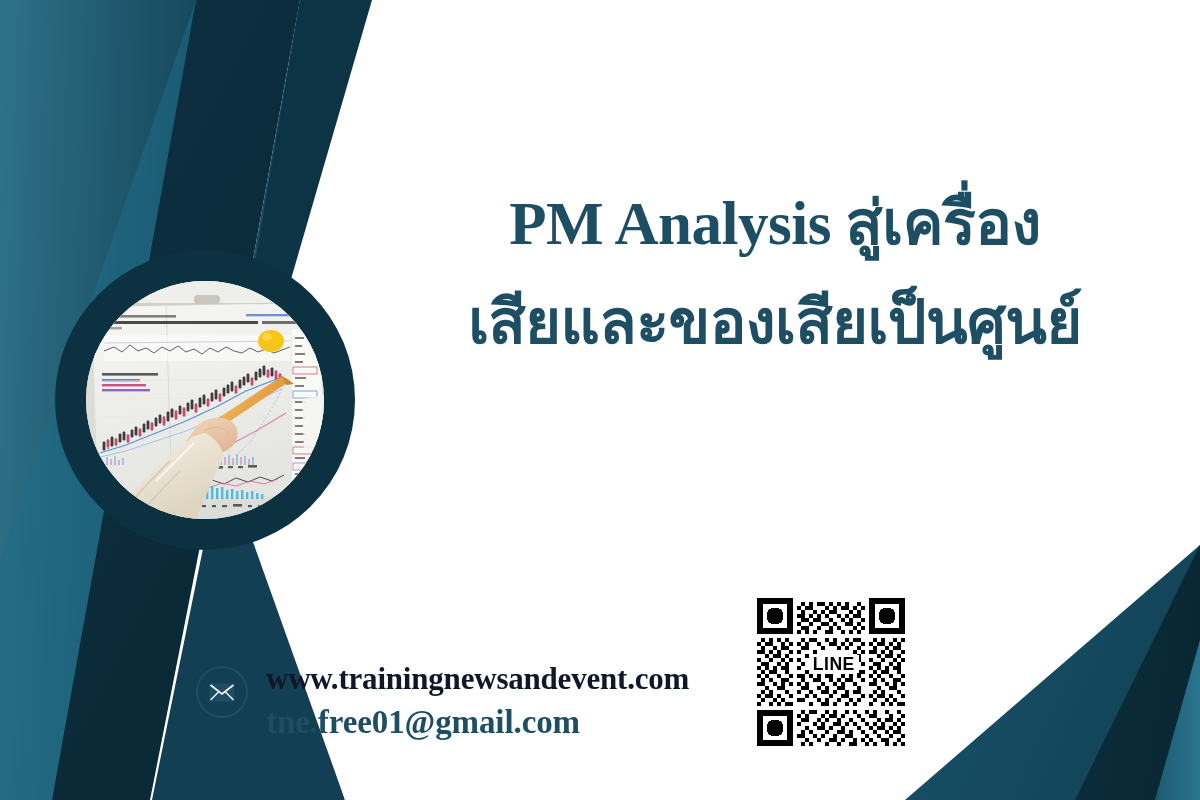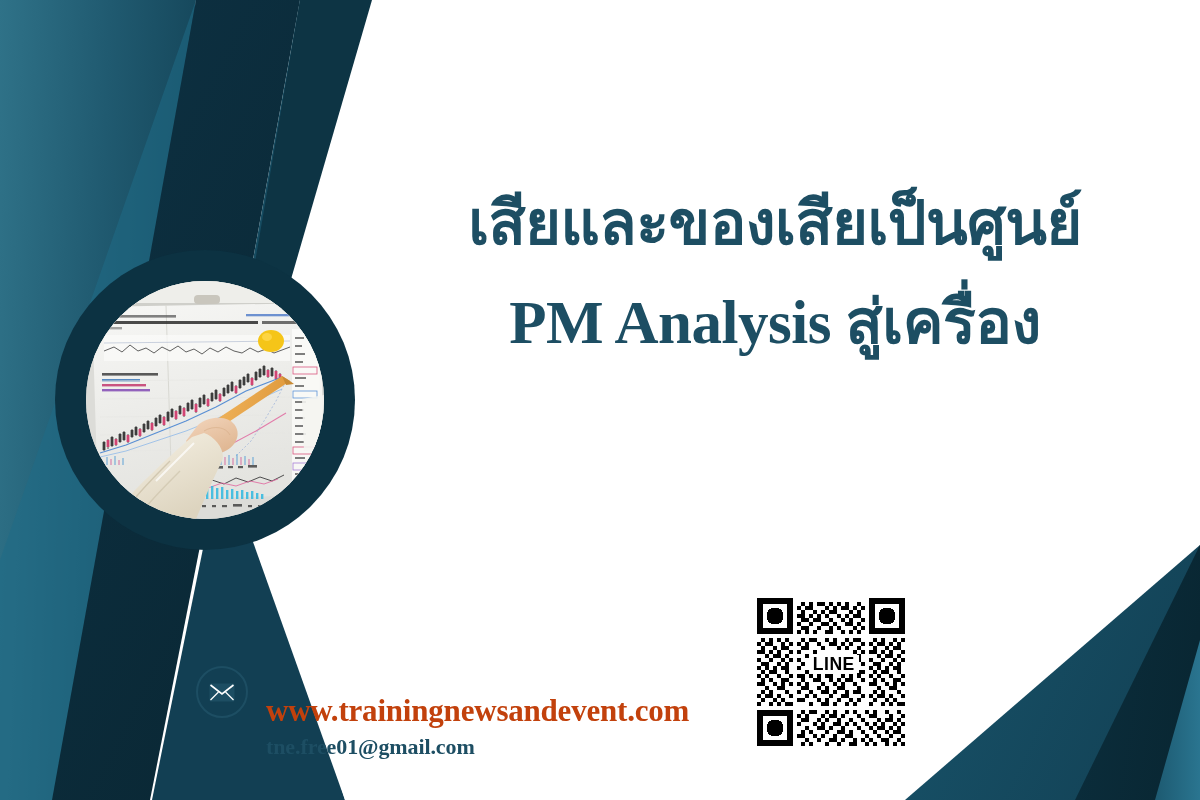--- a/index.html
+++ b/index.html
@@ -94,21 +94,21 @@
     color: #1d4e63;
     font-weight: bold;
     font-size: 31px;
     line-height: 1.22;
     letter-spacing: -0.2px;
     white-space: nowrap;
   }
   .email-text {
     color: #1d4e63;
     font-weight: bold;
-    font-size: 22px;
+    font-size: 33px;
     line-height: 1.5;
     letter-spacing: -0.1px;
     white-space: nowrap;
   }
 
   
   .qr-wrap {
     position: absolute;
     left: 757px;
     top: 598px;
@@ -447,35 +447,35 @@
 
         <ellipse cx="185" cy="60" rx="13" ry="11" fill="#f5c518"></ellipse>
         <ellipse cx="181" cy="56" rx="5" ry="4" fill="#ffd84d" opacity="0.8"></ellipse>
 
         <polygon points="216,118 238,114 238,168 218,170" fill="#f4f4f1" opacity="0.9"></polygon>
       </svg>
     </div>
   </div>
 
   <div class="headline">
+    <span class="line line-1">PM Analysis สู่เครื่อง</span>
     <span class="line line-2">เสียและของเสียเป็นศูนย์</span>
-    <span class="line line-1">PM Analysis สู่เครื่อง</span>
   </div>
 
   <div class="contact">
     <div class="mail-badge">
       <svg width="26" height="19" viewBox="0 0 26 19" xmlns="http://www.w3.org/2000/svg">
         <rect x="0.5" y="0.5" width="25" height="18" rx="1.5" fill="#1d4e63"></rect>
         <polyline points="1.5,2 13,11 24.5,2" fill="none" stroke="#ffffff" stroke-width="1.6"></polyline>
         <polyline points="1.5,17 9.5,9" fill="none" stroke="#ffffff" stroke-width="1.2"></polyline>
         <polyline points="24.5,17 16.5,9" fill="none" stroke="#ffffff" stroke-width="1.2"></polyline>
       </svg>
     </div>
     <div class="contact-lines">
-      <a class="site-text" href="#" style="text-decoration:none;color:#c2410c;margin-top:32px;">www.trainingnewsandevent.com</a>
+      <a class="site-text" href="#" style="text-decoration:none;color:#0f172a;">www.trainingnewsandevent.com</a>
       <a class="email-text" href="#" style="text-decoration:none;color:#1d4e63;">tne.free01@gmail.com</a>
     </div>
   </div>
 
   <div class="qr-wrap">
     <svg class="qr-svg" viewBox="0 0 37 37" shape-rendering="crispEdges" xmlns="http://www.w3.org/2000/svg">
       <rect width="37" height="37" fill="#ffffff"></rect>
       <g fill="#000000">
 
         <path d="M0 0 h9 v9 h-9 z M1.6 1.6 h5.8 v5.8 h-5.8 z" fill-rule="evenodd"></path>

